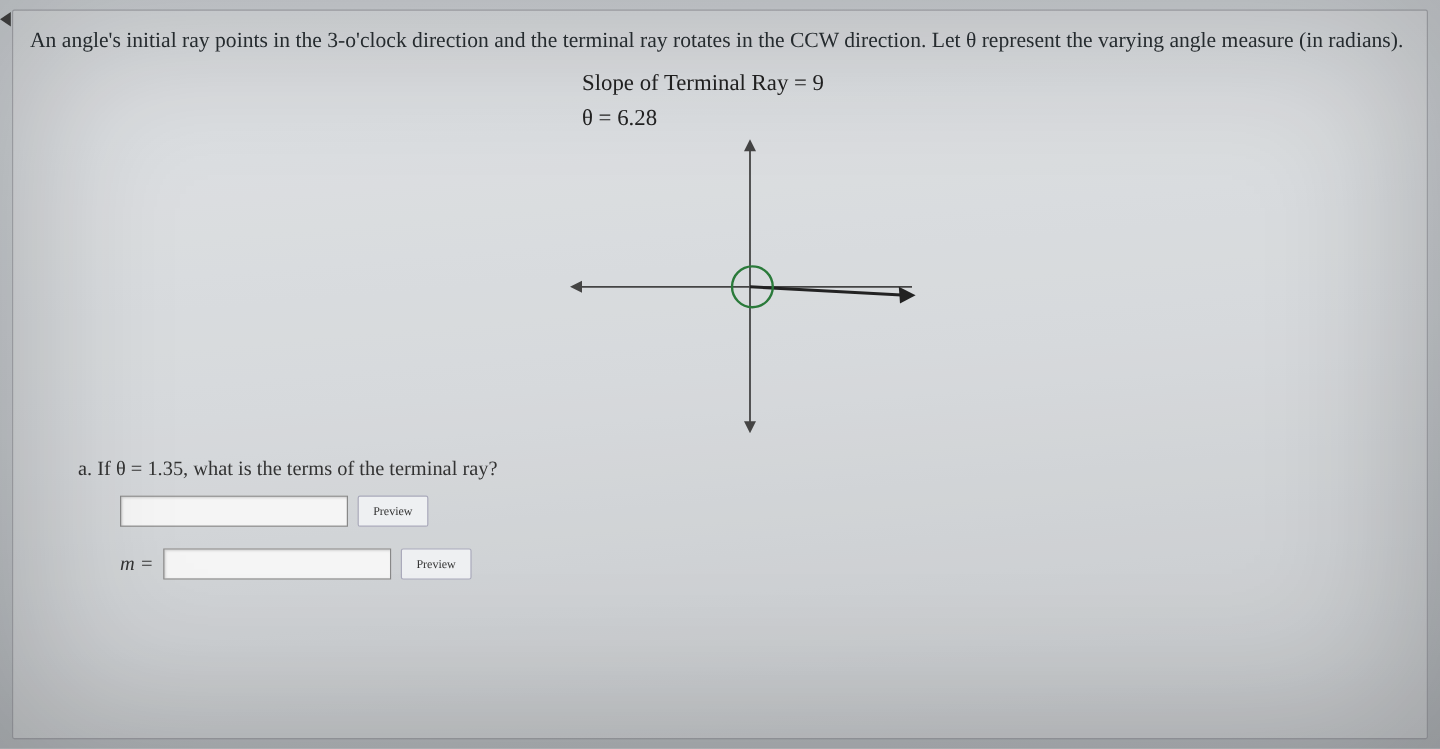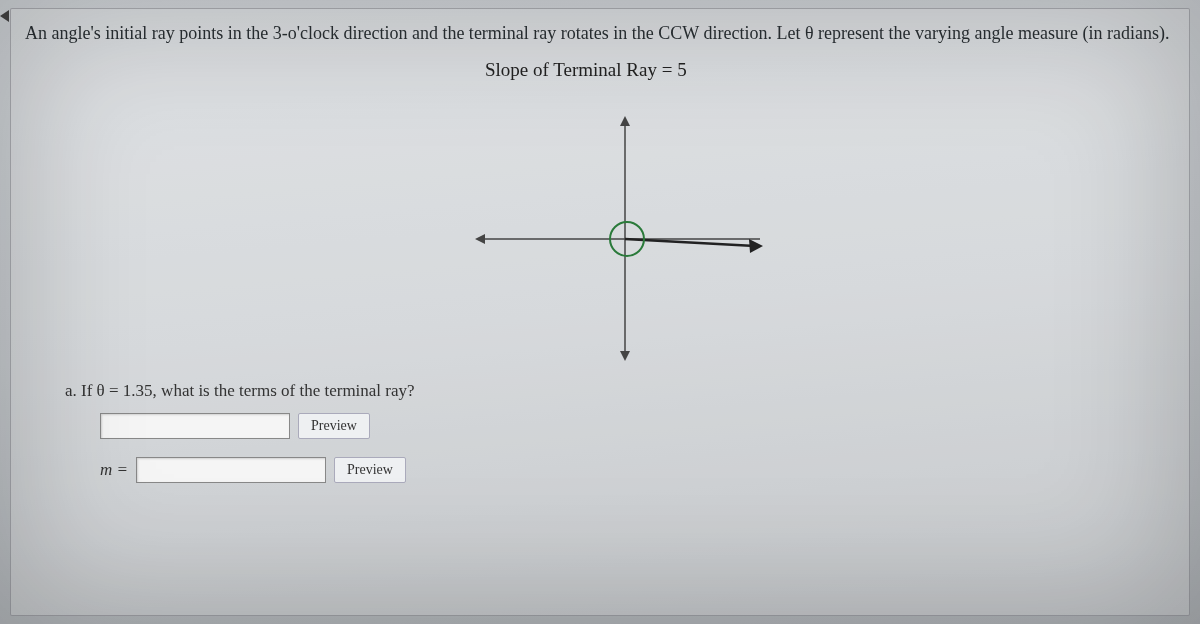--- a/index.html
+++ b/index.html
@@ -77,21 +77,21 @@
       box-shadow: inset 1px 1px 2px rgba(0,0,0,0.15);
     }
     .preview-btn {
       display: inline-flex;
       align-items: center;
       justify-content: center;
       height: 26px;
       padding: 0 12px;
       background: #eef0f2;
       border: 1px solid #aab;
-      font-size: 14px;
+      font-size: 10px;
       color: #333;
       font-family: Georgia, serif;
       cursor: pointer;
       border-radius: 2px;
     }
     .prefix {
       font-style: italic;
       font-family: 'Times New Roman', serif;
       font-size: 17px;
       color: #333;
@@ -118,21 +118,22 @@
 <body>
 
 <div class="left-arrow"></div>
 
 <div class="container">
 
   <div class="problem-statement">An angle's initial ray points in the 3-o'clock direction and the terminal ray rotates in the CCW direction. Let θ represent the varying angle measure (in radians).</div>
 
   <div class="diagram-area">
     <div class="diagram-labels">
-      <div>Slope of Terminal Ray = 5</div>
+      <div>Slope of Terminal Ray = 9</div>
+      <div>θ = 6.28</div>
     </div>
 
     <svg class="svg-plot" width="340" height="270">
 
       <line x1="170" y1="10" x2="170" y2="245" stroke="#444" stroke-width="1.5"></line>
 
       <line x1="25" y1="128" x2="305" y2="128" stroke="#444" stroke-width="1.5"></line>
 
       <polygon points="170,5 165,15 175,15" fill="#444"></polygon>
       <polygon points="170,250 165,240 175,240" fill="#444"></polygon>

